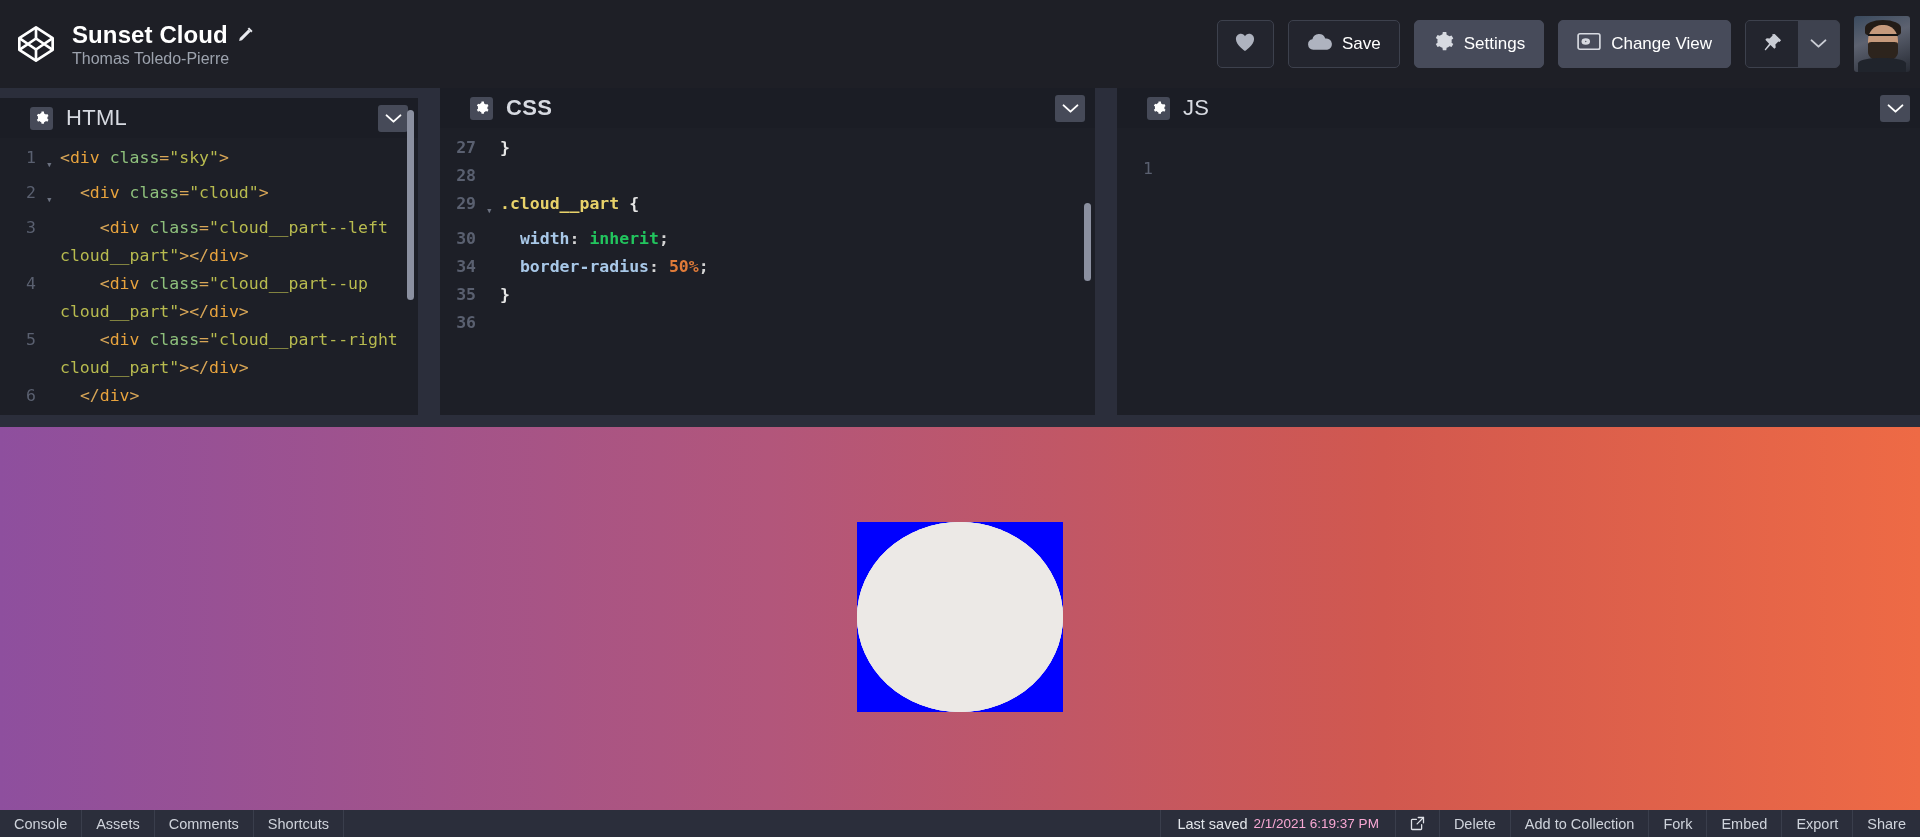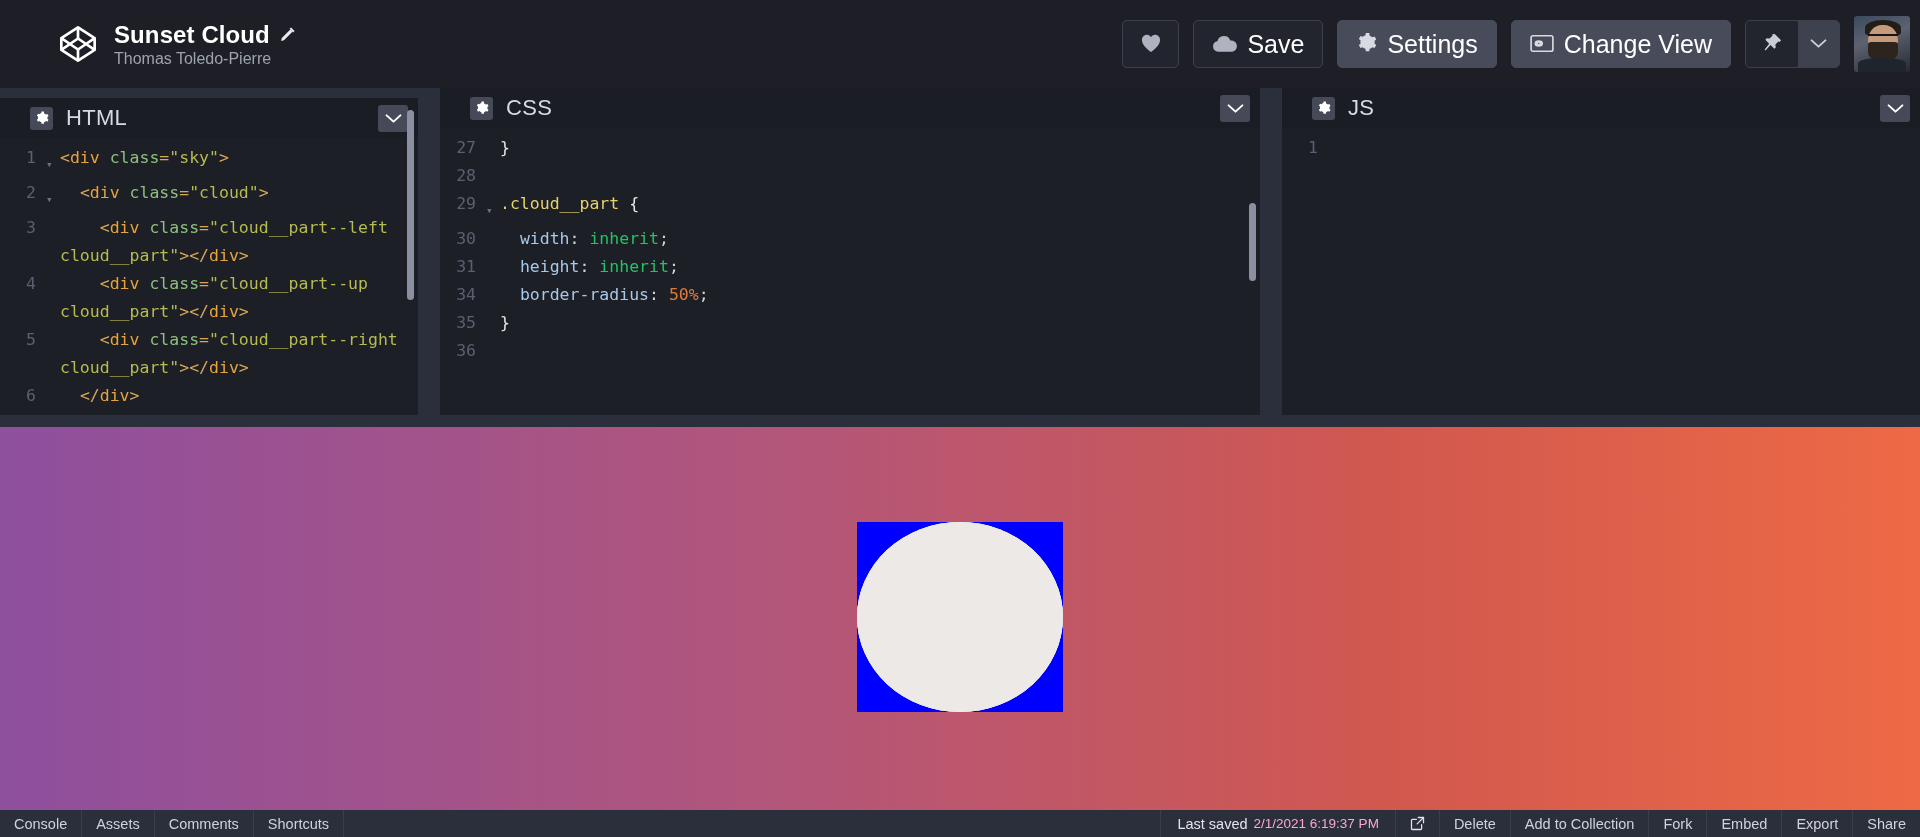--- a/index.html
+++ b/index.html
@@ -7,37 +7,37 @@
     width: 1920px; height: 837px;
     background: #1e1f26;
     font-family: "Liberation Sans", sans-serif;
     overflow: hidden;
   }
 
   
   #header {
     position: absolute; left: 0; top: 0; width: 1920px; height: 88px;
     background: #1e1f26;
-    display: flex; align-items: center; padding-left: 42px;
+    display: flex; align-items: center;
   }
   #brand { display: flex; align-items: center; padding-left: 10px; }
   .logo-box { width: 52px; height: 52px; display: flex; align-items: center; justify-content: center; }
   .title-block { margin-left: 10px; }
   .pen-title-row { display: flex; align-items: center; gap: 9px; }
   .pen-title { font-size: 24px; font-weight: bold; color: #ffffff; letter-spacing: .1px; }
   .pencil-icon { display: inline-flex; }
   .pen-author { font-size: 16px; color: #9da3ae; margin-top: 1px; }
 
   #header-actions {
     margin-left: auto; display: flex; align-items: center;
     gap: 14px; padding-right: 10px;
   }
   .hbtn {
     height: 48px; border-radius: 5px; display: flex; align-items: center;
-    justify-content: center; gap: 10px; color: #fff; font-size: 25px;
+    justify-content: center; gap: 10px; color: #fff; font-size: 17px;
     border: 1px solid #3d414d; background: #23252e; padding: 0 18px;
     cursor: pointer; white-space: nowrap;
   }
   .hbtn.grey { background: #474b5a; border-color: #474b5a; }
   .hbtn.icon-only { width: 57px; padding: 0; }
   #pin-group {
     display: flex; align-items: stretch; height: 48px;
     border: 1px solid #3d414d; border-radius: 5px; overflow: hidden; background: #3e424f;
   }
   #pin-btn { width: 52px; display: flex; align-items: center; justify-content: center;
@@ -64,22 +64,22 @@
   #editors {
     position: absolute; left: 0; top: 88px; width: 1920px; height: 327px;
     background: #2b2e3b; display: flex;
   }
   .editor-pane {
     background: #1d1f27; display: flex; flex-direction: column;
     position: relative; overflow: hidden;
   }
   .pane-html { width: 418px; margin-top: 10px; }
   .pane-gap   { width: 22px; background: #2b2e3b; cursor: col-resize; }
-  .pane-css  { width: 820px; }
-  .pane-js   { flex: 1; }
+  .pane-css  { width: 655px; font-weight: bold; }
+  .pane-js   { flex: 1; gap: 21px; }
 
   .pane-head {
     height: 40px; background: #1b1d25; display: flex; align-items: center;
     padding: 0 10px 0 30px; flex: none;
   }
   .gear-chip {
     width: 23px; height: 23px; border-radius: 3px; background: #464a58;
     display: flex; align-items: center; justify-content: center; cursor: pointer; flex: none;
   }
   .pane-label { font-size: 22px; color: #d7dae1; margin-left: 13px; letter-spacing: .3px; }
@@ -286,21 +286,20 @@
         <svg width="17" height="11" viewBox="0 0 18 11" fill="none" stroke="#ffffff" stroke-width="2.1" stroke-linecap="round" stroke-linejoin="round">
             <path d="M1.7 2.2 9 8.8l7.3-6.6"></path>
           </svg>
       </div>
     </div>
     <div class="code-area">
         <div class="code-line"><div class="ln">27</div><div class="fold"></div><div class="code-txt"><span class="t-brace">}</span></div></div>
         <div class="code-line"><div class="ln">28</div><div class="fold"></div><div class="code-txt"><span class="t-plain"></span></div></div>
         <div class="code-line"><div class="ln">29</div><div class="fold">▾</div><div class="code-txt"><span class="t-sel">.cloud__part</span><span class="t-plain"> </span><span class="t-brace">{</span></div></div>
         <div class="code-line"><div class="ln">30</div><div class="fold"></div><div class="code-txt"><span class="t-plain">  </span><span class="t-prop">width</span><span class="t-plain">: </span><span class="t-val">inherit</span><span class="t-plain">;</span></div></div>
-        <div class="code-line"><div class="ln">31</div><div class="fold"></div><div class="code-txt"><span class="t-plain">  </span><span class="t-prop">height</span><span class="t-plain">: </span><span class="t-val">inherit</span><span class="t-plain">;</span></div></div>
         <div class="code-line"><div class="ln">34</div><div class="fold"></div><div class="code-txt"><span class="t-plain">  </span><span class="t-prop">border-radius</span><span class="t-plain">: </span><span class="t-num">50%</span><span class="t-plain">;</span></div></div>
         <div class="code-line"><div class="ln">35</div><div class="fold"></div><div class="code-txt"><span class="t-brace">}</span></div></div>
         <div class="code-line"><div class="ln">36</div><div class="fold"></div><div class="code-txt"><span class="t-plain"></span></div></div>
       </div>
     <div class="vscroll" style="top:115px;height:78px;"></div>
   </div>
 
   <div class="pane-gap"></div>
 
   <div class="editor-pane pane-js">

